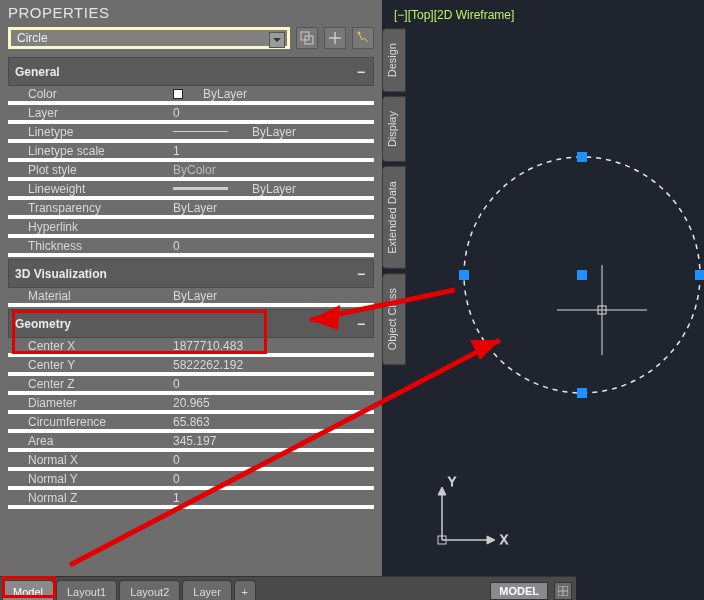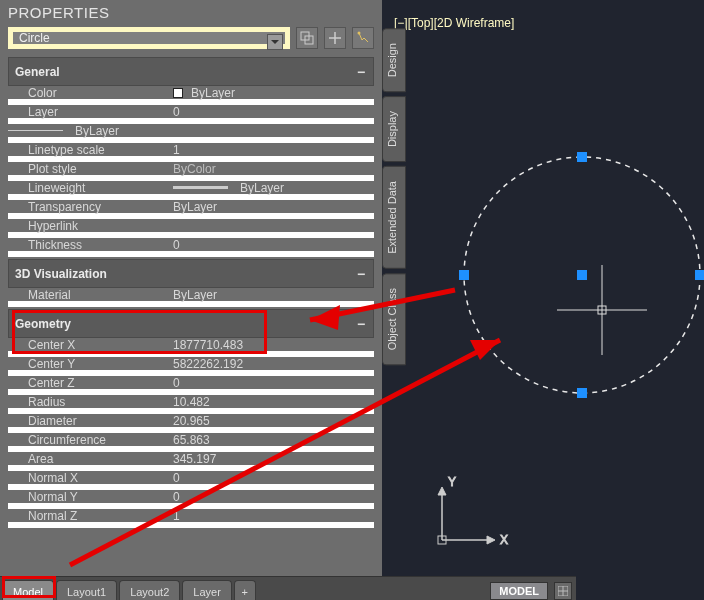--- a/index.html
+++ b/index.html
@@ -11,21 +11,21 @@
     width: 382px; height: 100%; background: #6d6d6d; color: #dcdcdc;
     display: flex; flex-direction: column; position: relative;
   }
   .panel-title {
     font-size: 15px; letter-spacing: 0.5px; padding: 4px 8px 6px 8px; color: #e5e5e5;
   }
   .selector-row {
     display: flex; gap: 6px; align-items: center; padding: 0 8px 6px 8px;
   }
   .object-select {
-    flex: 1; height: 22px; background: #808080; border: 5px solid #fef9c3;
+    flex: 1; height: 22px; background: #808080; border: 3px solid #fef9c3;
     display: flex; align-items: center; padding: 0 6px; font-size: 12px; color: #eee;
     position: relative;
   }
   .object-select .dd {
     position: absolute; right: 2px; top: 2px; width: 16px; height: 16px;
     background: #9a9a9a; border: 1px solid #555; display:flex;align-items:center;justify-content:center;
   }
   .object-select .dd::after { content:""; border:4px solid transparent; border-top-color:#333; margin-top:3px;}
   .tool-btn {
     width: 22px; height: 22px; background: #787878; border: 1px solid #555;
@@ -38,36 +38,36 @@
     background: #5a5a5a; border: 1px solid #4a4a4a; height: 29px;
     display: flex; align-items: center; justify-content: space-between;
     padding: 0 6px; font-size: 12px; font-weight: bold; color: #eaeaea;
     margin-top: 2px;
   }
   .collapse {
     width: 12px; height: 12px; display:flex;align-items:center;justify-content:center;
     font-size: 14px; line-height: 10px; color:#ddd;
   }
   .prop-row {
-    display: flex; height: 19px; align-items: center; border-bottom: 6px solid #ffffff;
+    display: flex; height: 19px; align-items: center; border-bottom: 4px solid #ffffff;
     font-size: 12px; color: #d8d8d8;
   }
   .prop-label { width: 165px; padding-left: 20px; }
-  .prop-value { flex: 1; display:flex; align-items:center; gap:8px; }
+  .prop-value { flex: 1; display:flex; align-items:center; gap:20px; }
   .swatch { width:10px; height:10px; background:#fff; border:1px solid #222; }
   .line-sample { width:55px; height:1px; background:#ccc; margin-right:4px; }
   .line-sample.thick { height:3px; }
   .dim { color: #bdbdbd; }
 
   
   .right {
     flex: 1; height: 100%; background: #20242f; position: relative; overflow: hidden;
   }
   .view-title {
-    position: absolute; top: 16px; left: 12px; font-size: 12px; color: #fef9c3;
+    position: absolute; top: 8px; left: 12px; font-size: 12px; color: #bef264;
   }
   
   .side-tabs {
     position: absolute; left: 0; top: 28px; width: 24px; display:flex; flex-direction:column; gap:4px;
   }
   .side-tab {
     writing-mode: vertical-rl; transform: rotate(180deg);
     background: #5e5e5e; border:1px solid #3a3a3a; color:#ddd; font-size:11px;
     padding: 14px 3px; text-align:center; border-radius: 0 4px 4px 0;
   }
@@ -149,20 +149,21 @@
             <span>ByLayer</span>
           </div>
       </div>
       <div class="prop-row">
         <div class="prop-label">Layer</div>
         <div class="prop-value">
             <span>0</span>
           </div>
       </div>
       <div class="prop-row">
+        <div class="prop-label">Linetype</div>
         <div class="prop-value">
             <span class="line-sample"></span>
             <span>ByLayer</span>
           </div>
       </div>
       <div class="prop-row">
         <div class="prop-label">Linetype scale</div>
         <div class="prop-value">
             <span>1</span>
           </div>
@@ -223,26 +224,20 @@
       <div class="prop-row">
         <div class="prop-label">Center Y</div>
         <div class="prop-value">
             <span>5822262.192</span>
           </div>
       </div>
       <div class="prop-row">
         <div class="prop-label">Center Z</div>
         <div class="prop-value">
             <span>0</span>
-          </div>
-      </div>
-      <div class="prop-row">
-        <div class="prop-label">Radius</div>
-        <div class="prop-value">
-            <span>10.482</span>
           </div>
       </div>
       <div class="prop-row">
         <div class="prop-label">Diameter</div>
         <div class="prop-value">
             <span>20.965</span>
           </div>
       </div>
       <div class="prop-row">
         <div class="prop-label">Circumference</div>

